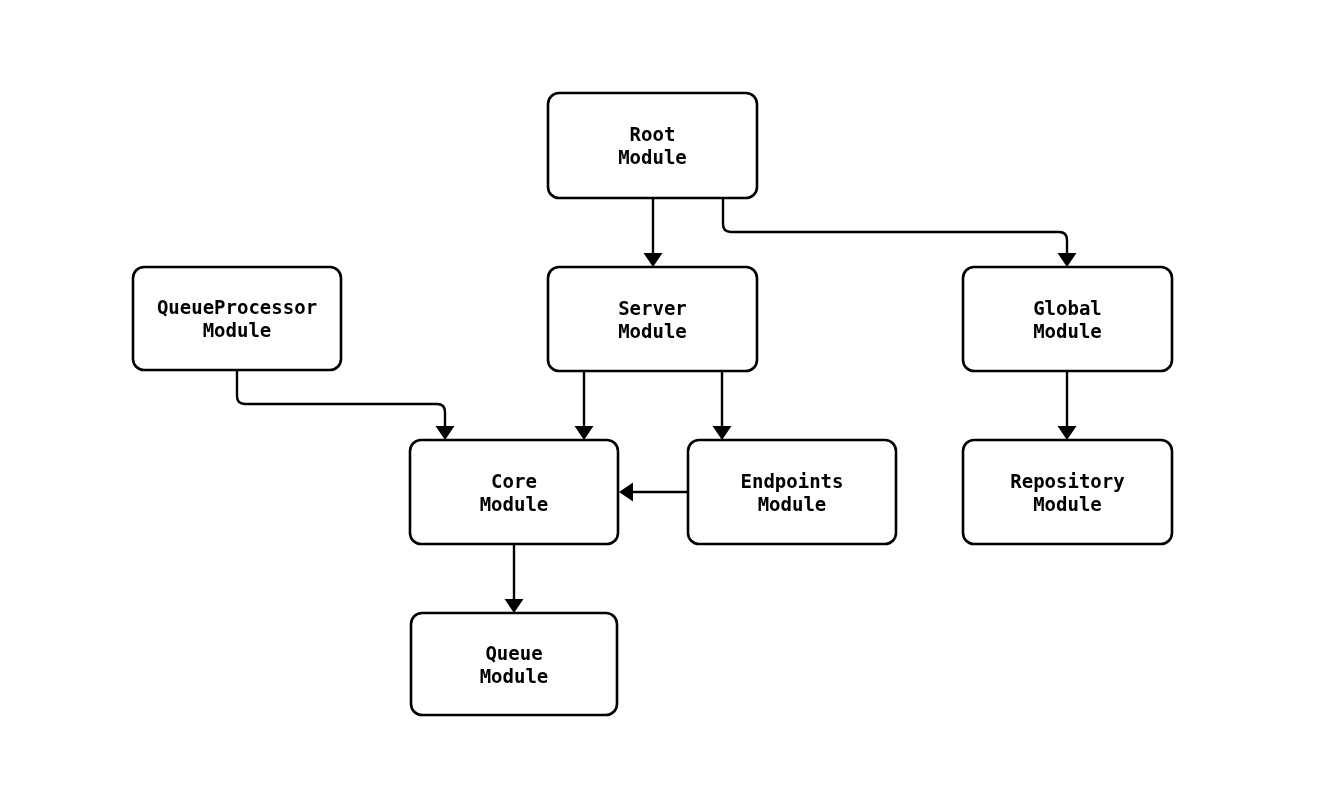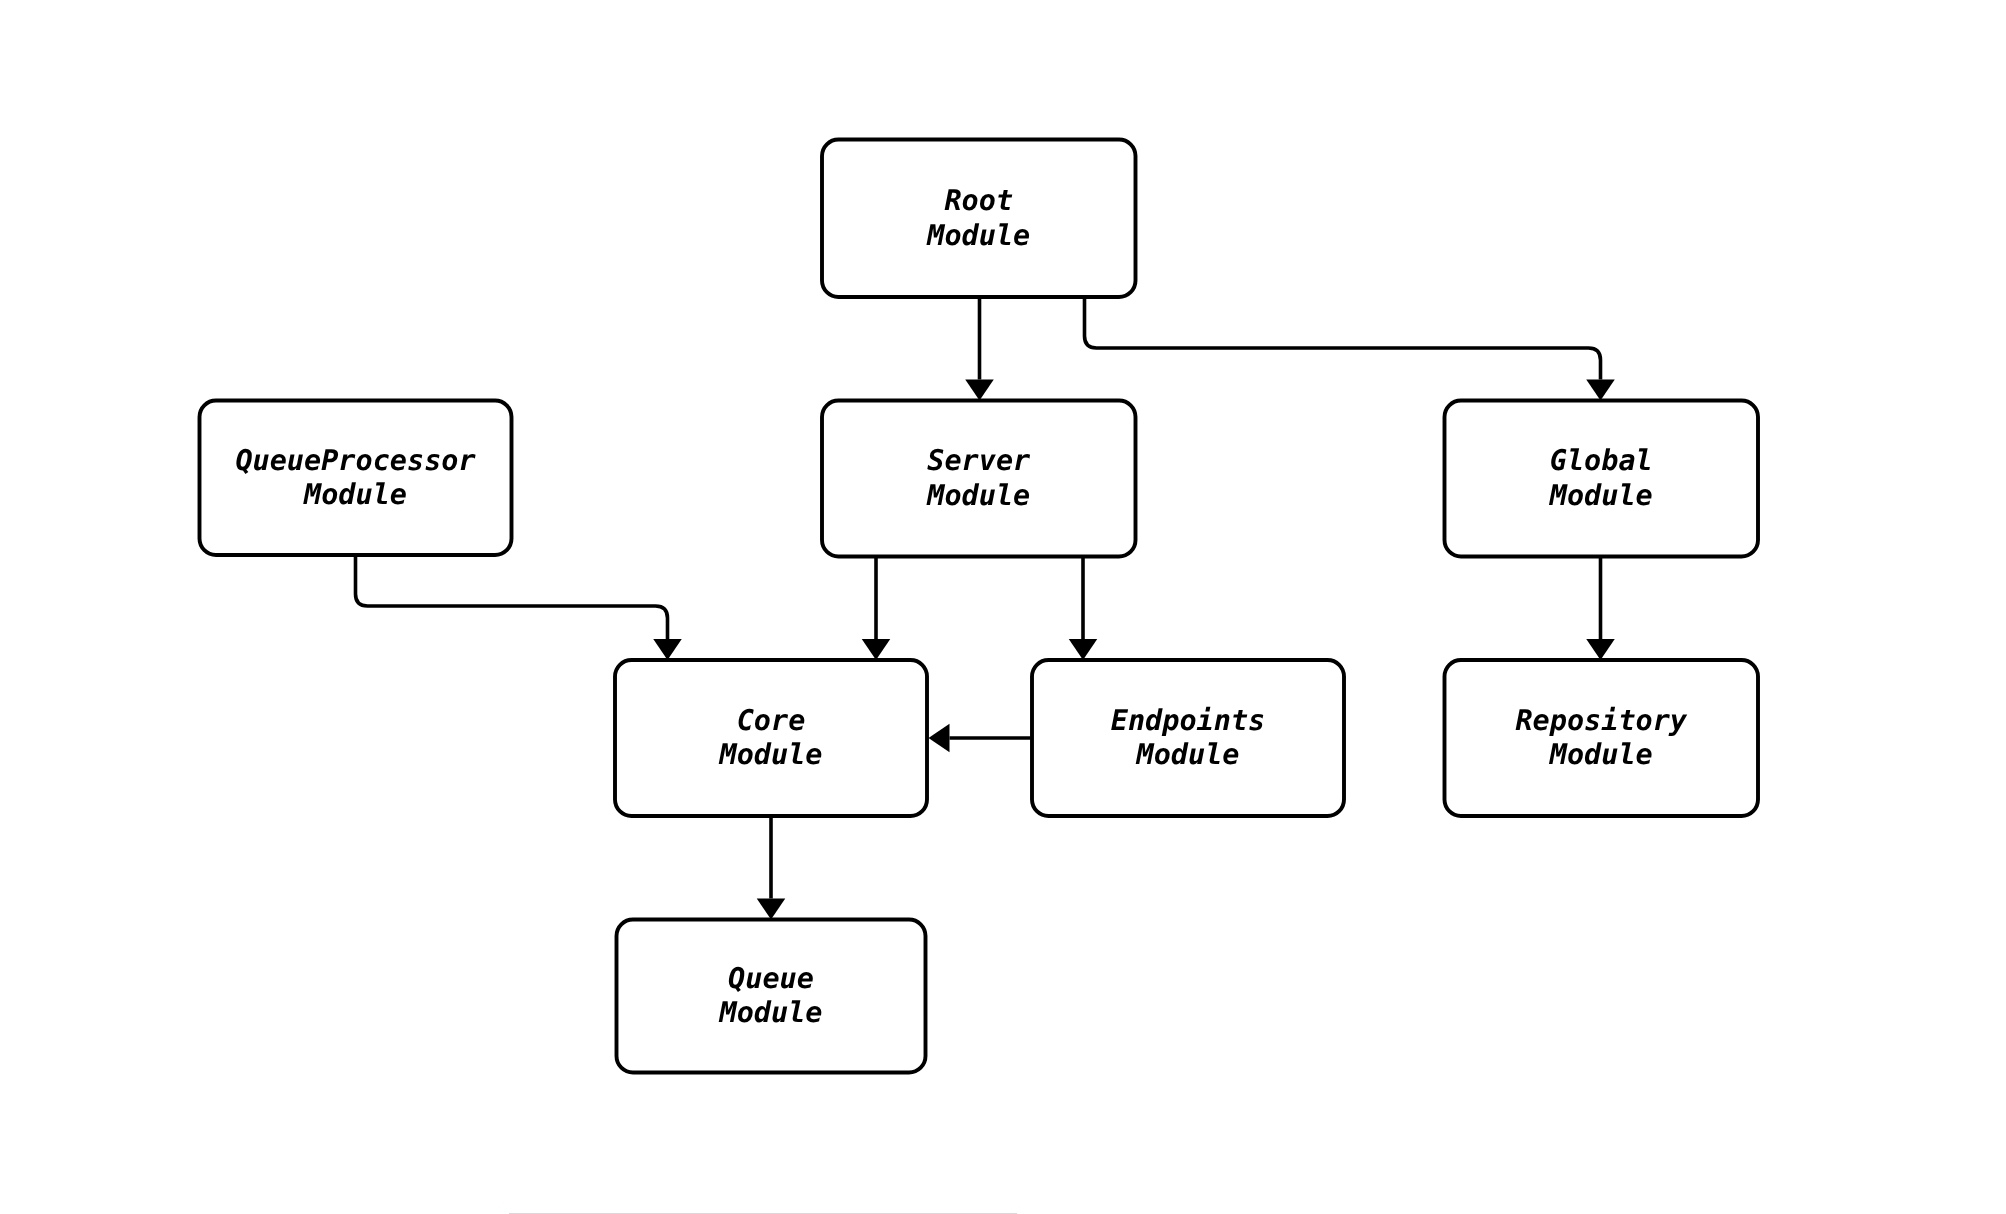--- a/index.html
+++ b/index.html
@@ -7,21 +7,20 @@
     padding: 0;
     background: #ffffff;
   }
   .stage {
     position: relative;
     width: 1337px;
     height: 809px;
     background: #be185d;
     overflow: hidden;
     font-family: "DejaVu Sans Mono", monospace;
-    font-style: italic;
   }
   svg text {
     font-family: "DejaVu Sans Mono", monospace;
     font-weight: bold;
   }
 </style>
 </head>
 <body>
 
 <div class="stage">

